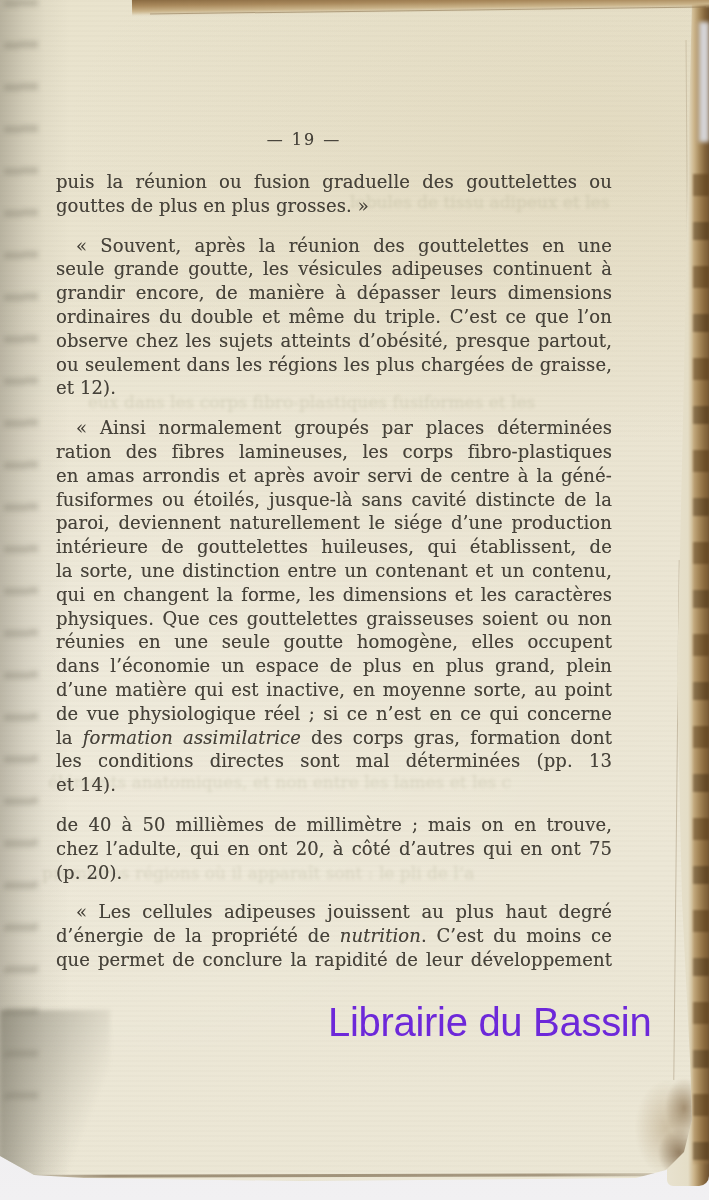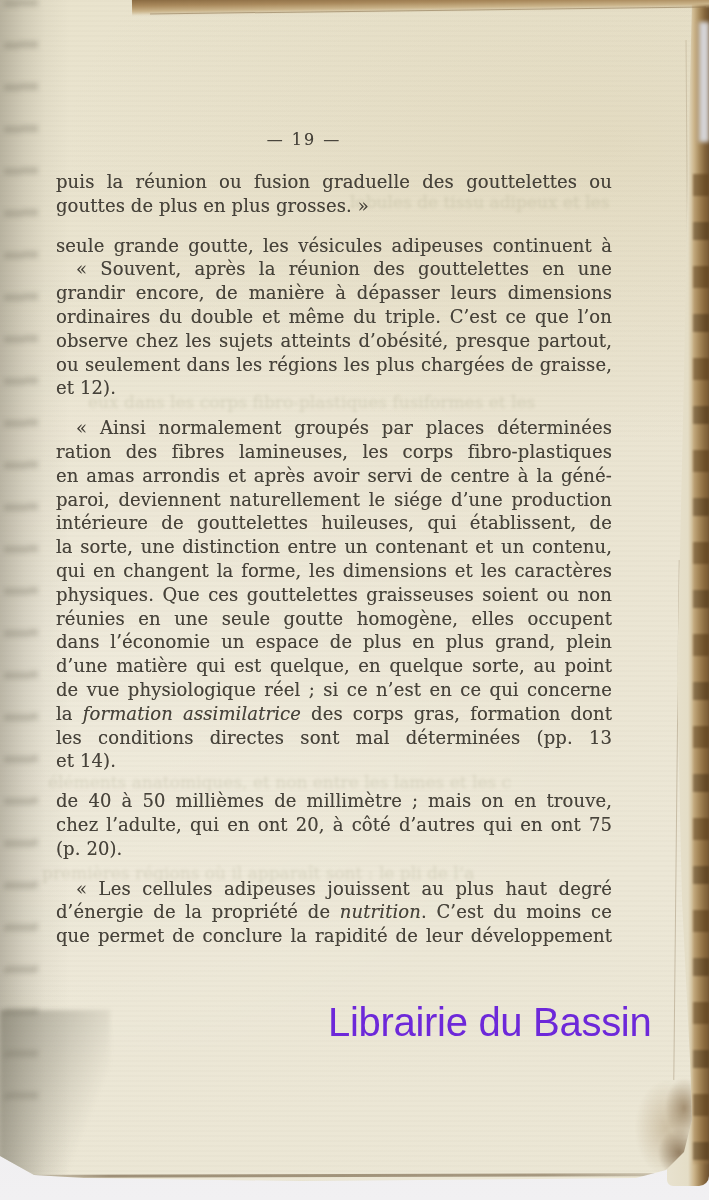--- a/index.html
+++ b/index.html
@@ -106,40 +106,41 @@
       </div>
 
     <div class="content">
       <div class="page-number">— 19 —</div>
       <div id="text-block">
           <div class="paragraph">
             <div class="line"><span>puis la réunion ou fusion graduelle des gouttelettes ou</span></div>
             <div class="line last"><span>gouttes de plus en plus grosses. »</span></div>
           </div>
           <div class="paragraph gap">
+            <div class="line indent"><span>« Souvent, après la réunion des gouttelettes en une</span></div>
             <div class="line"><span>seule grande goutte, les vésicules adipeuses continuent à</span></div>
-            <div class="line indent"><span>« Souvent, après la réunion des gouttelettes en une</span></div>
             <div class="line"><span>grandir encore, de manière à dépasser leurs dimensions</span></div>
             <div class="line"><span>ordinaires du double et même du triple. C’est ce que l’on</span></div>
             <div class="line"><span>observe chez les sujets atteints d’obésité, presque partout,</span></div>
             <div class="line"><span>ou seulement dans les régions les plus chargées de graisse,</span></div>
             <div class="line last"><span>et 12).</span></div>
           </div>
           <div class="paragraph gap">
             <div class="line indent"><span>« Ainsi normalement groupés par places déterminées</span></div>
             <div class="line"><span>ration des fibres lamineuses, les corps fibro-plastiques</span></div>
             <div class="line"><span>en amas arrondis et après avoir servi de centre à la géné-</span></div>
+            <div class="line"><span>fusiformes ou étoilés, jusque-là sans cavité distincte de la</span></div>
             <div class="line"><span>paroi, deviennent naturellement le siége d’une production</span></div>
             <div class="line"><span>intérieure de gouttelettes huileuses, qui établissent, de</span></div>
             <div class="line"><span>la sorte, une distinction entre un contenant et un contenu,</span></div>
             <div class="line"><span>qui en changent la forme, les dimensions et les caractères</span></div>
             <div class="line"><span>physiques. Que ces gouttelettes graisseuses soient ou non</span></div>
             <div class="line"><span>réunies en une seule goutte homogène, elles occupent</span></div>
             <div class="line"><span>dans l’économie un espace de plus en plus grand, plein</span></div>
-            <div class="line"><span>d’une matière qui est quelque, en quelque sorte, au point</span></div>
+            <div class="line"><span>d’une matière qui est inactive, en moyenne sorte, au point</span></div>
             <div class="line"><span>de vue physiologique réel ; si ce n’est en ce qui concerne</span></div>
             <div class="line"><span>la </span><span class="it">formation assimilatrice</span><span> des corps gras, formation dont</span></div>
             <div class="line"><span>les conditions directes sont mal déterminées (pp. 13</span></div>
             <div class="line last"><span>et 14).</span></div>
           </div>
           <div class="paragraph gap">
             <div class="line"><span>de 40 à 50 millièmes de millimètre ; mais on en trouve,</span></div>
             <div class="line"><span>chez l’adulte, qui en ont 20, à côté d’autres qui en ont 75</span></div>
             <div class="line last"><span>(p. 20).</span></div>
           </div>

